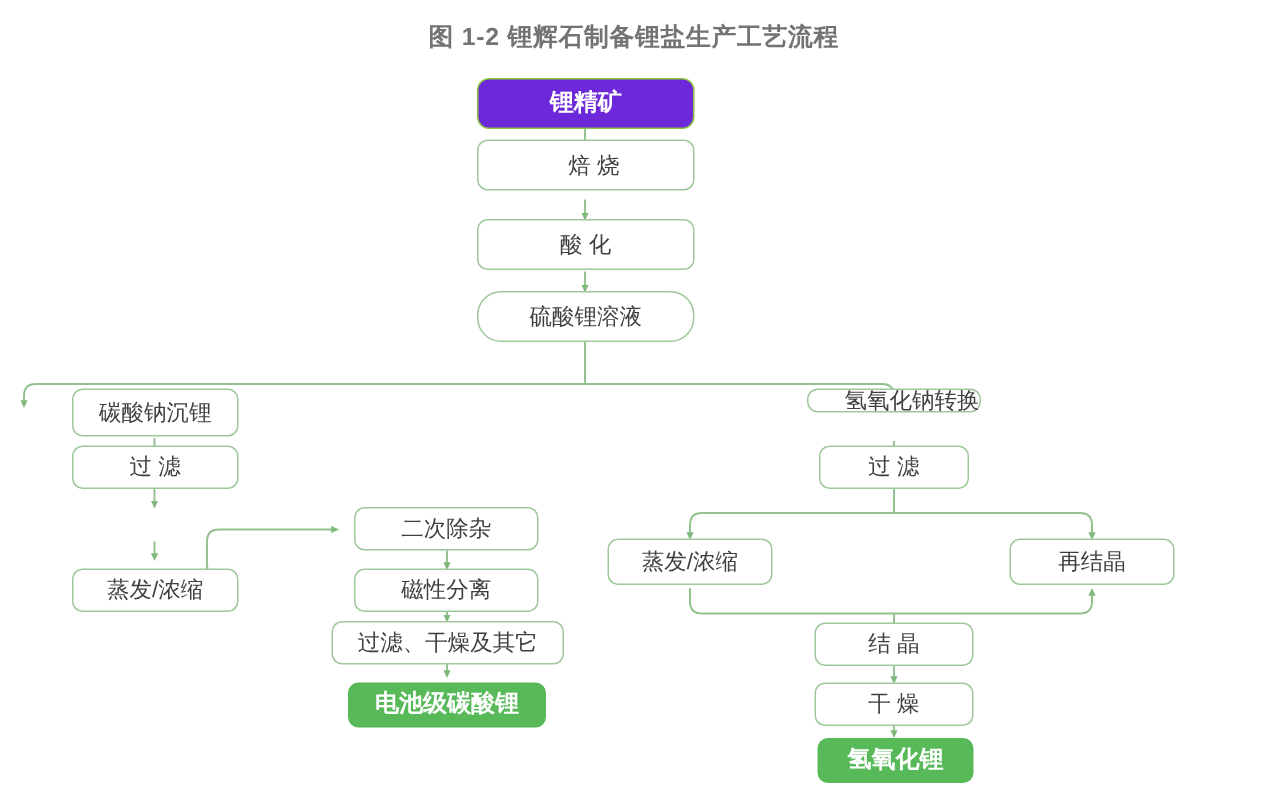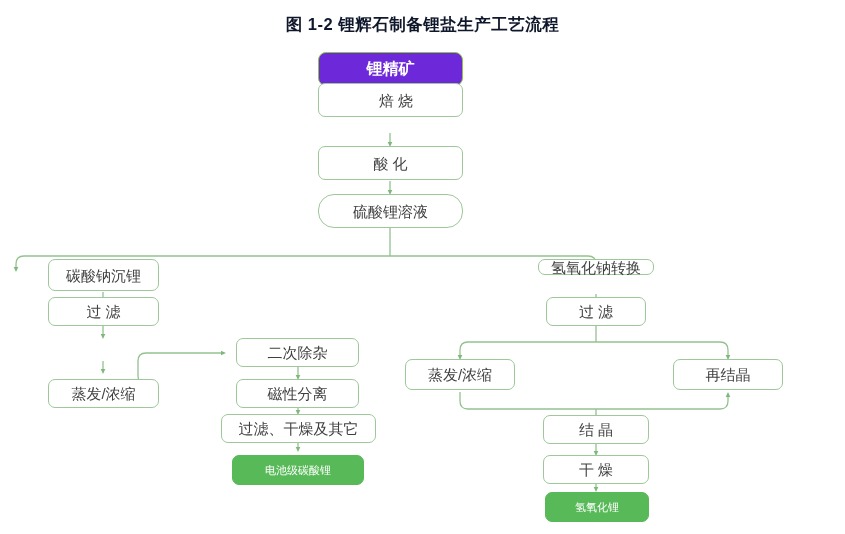--- a/index.html
+++ b/index.html
@@ -21,21 +21,21 @@
     height: 534px;
   }
   #title {
     position: absolute;
     left: 0;
     top: 14px;
     width: 845px;
     text-align: center;
     font-size: 16.5px;
     font-weight: bold;
-    color: #0f172a;
+    color: #737373;
     letter-spacing: 0.5px;
     white-space: nowrap;
   }
   .node {
     position: absolute;
     box-sizing: border-box;
     border-radius: 7px;
     display: flex;
     align-items: center;
     justify-content: center;
@@ -53,22 +53,22 @@
     border: 1px solid #8cc540;
     color: #ffffff;
     font-size: 16px;
     font-weight: bold;
     border-radius: 8px;
   }
   .node.fill-green {
     background: #57b957;
     border: 1px solid #57b957;
     color: #ffffff;
-    font-size: 11px;
-    font-weight: normal;
+    font-size: 16px;
+    font-weight: bold;
     border-radius: 7px;
   }
   #wires {
     position: absolute;
     left: 0; top: 0;
     width: 845px;
     height: 534px;
     pointer-events: none;
   }
 </style>
@@ -119,21 +119,21 @@
 
       <path d="M596,443 L596,454" marker-end="url(#ah)"></path>
       <path d="M596,478 L596,490" marker-end="url(#ah)"></path>
     </g>
   </svg>
 
   <div class="node fill-lime" style="left:318px; top:52px; width:145px; height:34px;">
     <span>锂精矿</span>
   </div>
 
-  <div class="node plain" style="left:318px; top:83px; width:145px; height:34px;padding-left:11px;">
+  <div class="node plain" style="left:318px; top:93px; width:145px; height:34px;padding-left:11px;">
     <span>焙  烧</span>
   </div>
 
   <div class="node plain" style="left:318px; top:146px; width:145px; height:34px;">
     <span>酸  化</span>
   </div>
 
   <div class="node plain" style="left:318px; top:194px; width:145px; height:34px;border-radius:16px;">
     <span>硫酸锂溶液</span>
   </div>
@@ -160,21 +160,21 @@
   </div>
 
   <div class="node plain" style="left:221px; top:414px; width:155px; height:29px;">
     <span>过滤、干燥及其它</span>
   </div>
 
   <div class="node fill-green" style="left:232px; top:455px; width:132px; height:30px;">
     <span>电池级碳酸锂</span>
   </div>
 
-  <div class="node plain" style="left:538px; top:259px; width:116px; height:16px;">
+  <div class="node plain" style="left:538px; top:259px; width:116px; height:16px;justify-content:flex-end;">
     <span>氢氧化钠转换</span>
   </div>
 
   <div class="node plain" style="left:546px; top:297px; width:100px; height:29px;">
     <span>过  滤</span>
   </div>
 
   <div class="node plain" style="left:405px; top:359px; width:110px; height:31px;">
     <span>蒸发/浓缩</span>
   </div>

